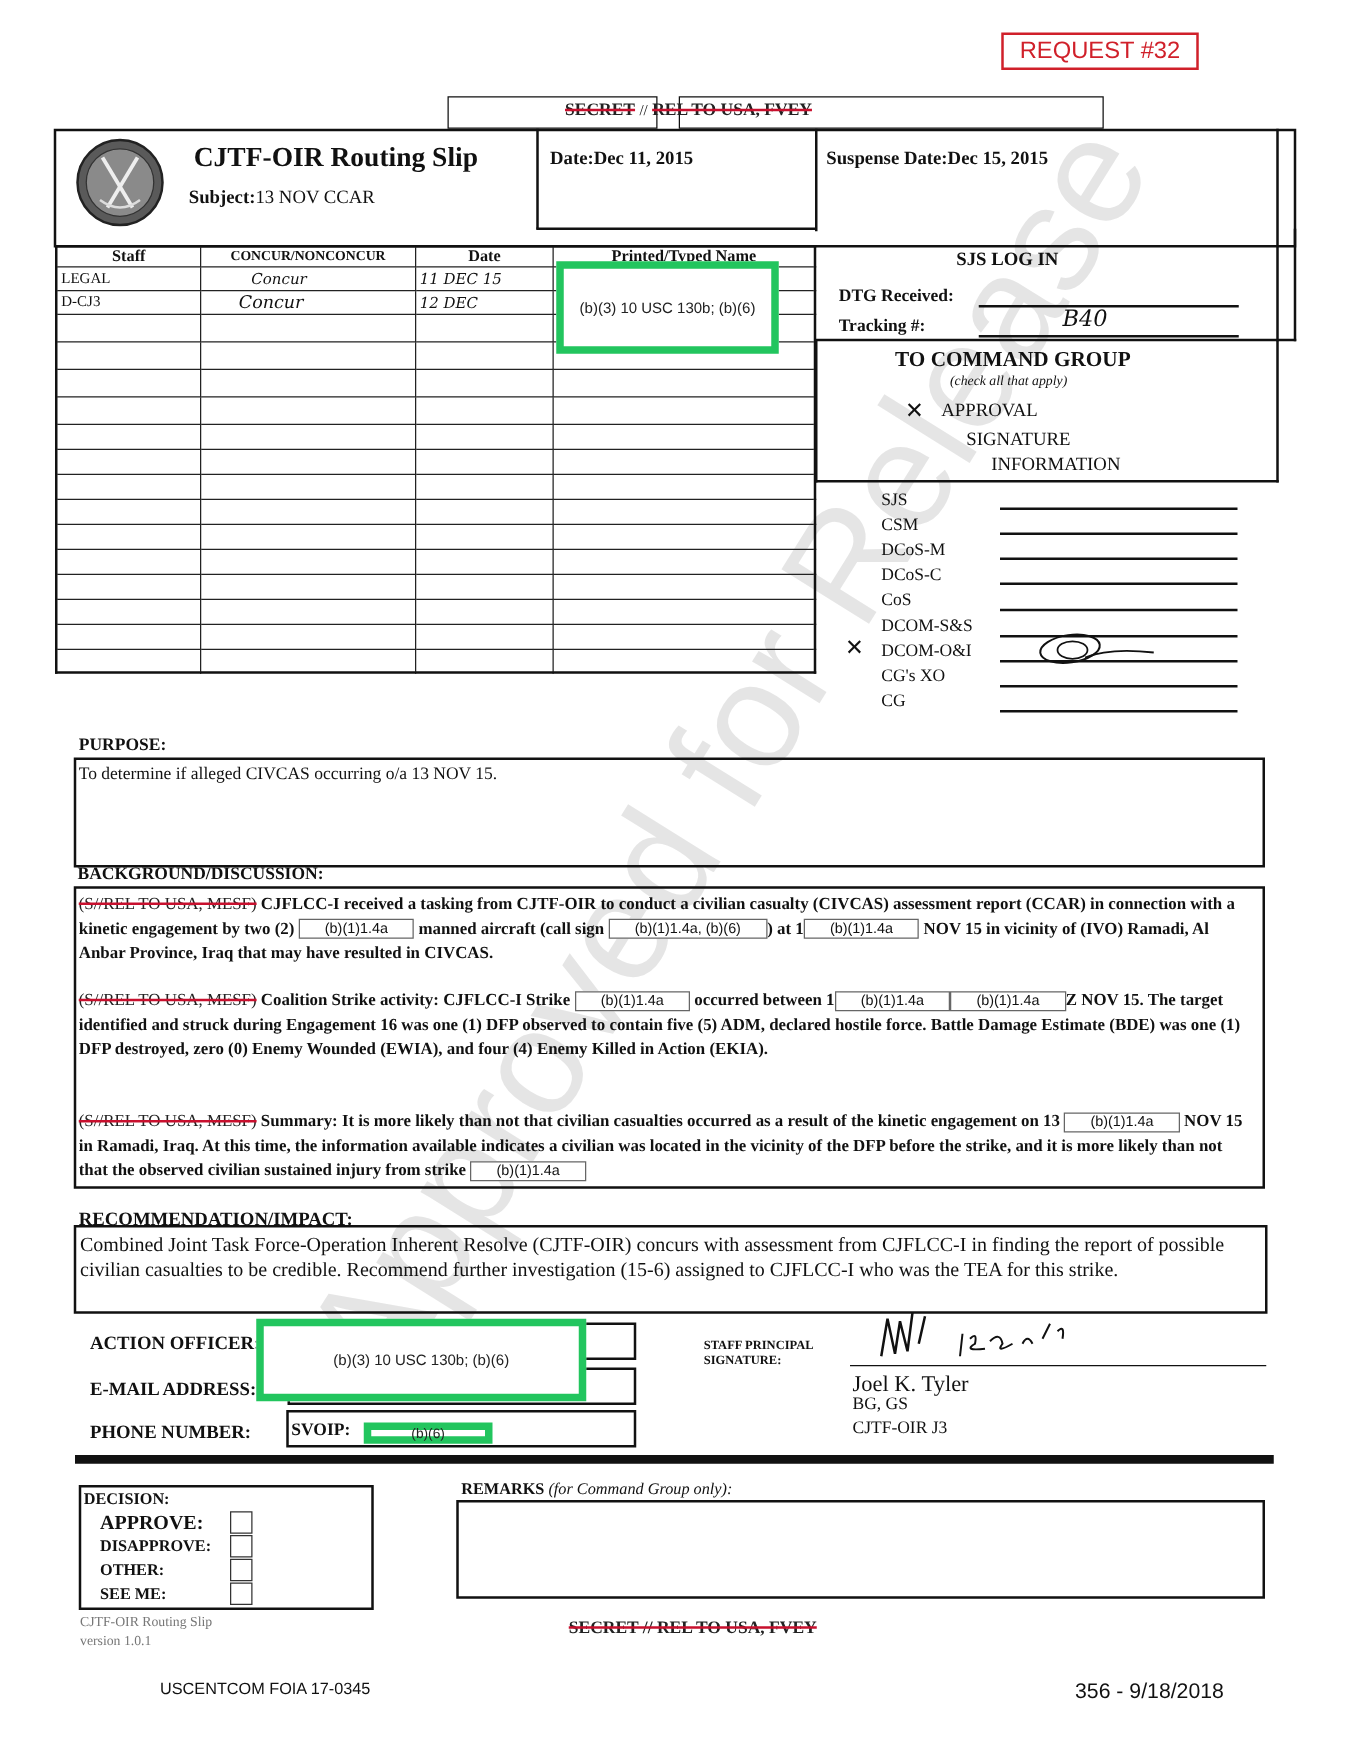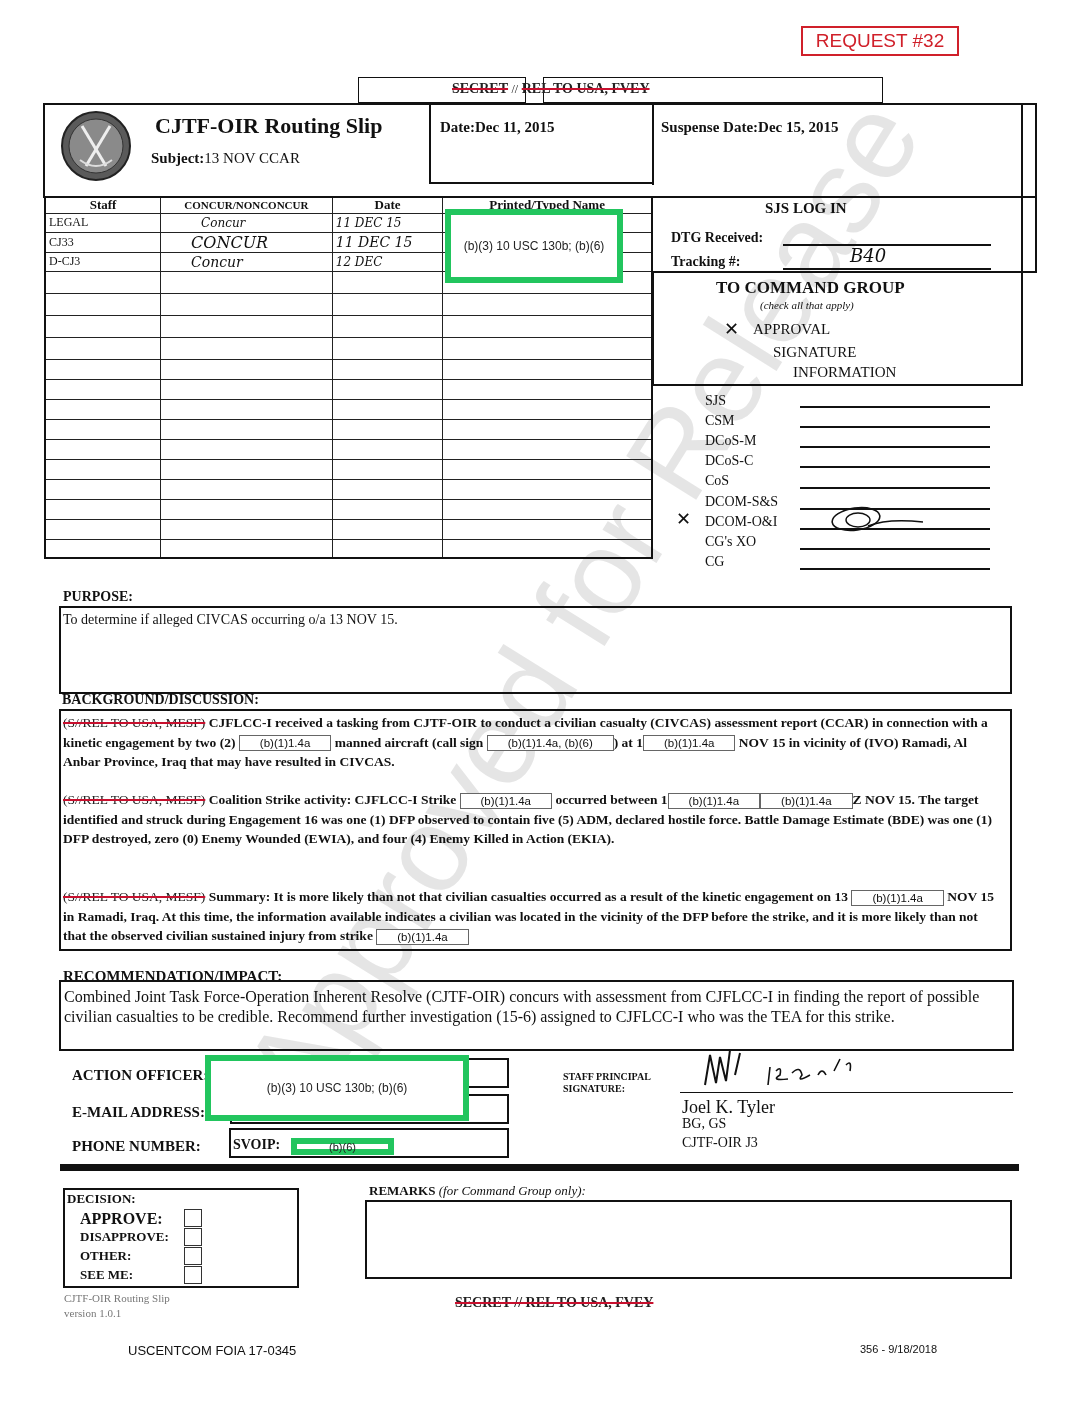--- a/index.html
+++ b/index.html
@@ -77,26 +77,20 @@
     <td class="bold" style="text-align:center;font-size:13px;height:16px;line-height:12px;">Date</td>
     <td class="bold" style="text-align:center;font-size:13px;height:16px;line-height:12px;">Printed/Typed Name</td>
   </tr>
   <tr>
     <td>LEGAL</td>
     <td class="hand" style="padding-left:40px;">Concur</td>
     <td class="hand">11 DEC 15</td>
     <td></td>
   </tr>
   <tr>
-    <td>CJ33</td>
-    <td class="hand" style="padding-left:30px;font-size:16px;">CONCUR</td>
-    <td class="hand" style="font-size:14px;">11 DEC 15</td>
-    <td></td>
-  </tr>
-  <tr>
     <td>D-CJ3</td>
     <td class="hand" style="padding-left:30px;font-size:14px;">Concur</td>
     <td class="hand">12 DEC</td>
     <td></td>
   </tr>
   <tr>
         <td style="height:22px"></td>
         <td></td>
         <td></td>
         <td></td>
@@ -296,13 +290,13 @@
 <div class="box" style="left:365px;top:1200px;width:647px;height:79px;"></div>
 
 <div class="abs" style="left:64px;top:1291px;font-size:11px;color:#777;line-height:15px;">
   <div>CJTF-OIR Routing Slip</div>
   <div>version 1.0.1</div>
 </div>
 
 <div class="abs strike" style="left:455px;top:1295px;font-size:14px;">SECRET // REL TO USA, FVEY</div>
 
 <div class="abs" style="left:128px;top:1343px;font-family:'Liberation Sans',sans-serif;font-size:13px;">USCENTCOM FOIA 17-0345</div>
-<div class="abs" style="left:860px;top:1343px;font-family:'Liberation Sans',sans-serif;font-size:11px;">356 - 9/18/2018</div>
+<div class="abs" style="left:860px;top:1343px;font-family:'Liberation Sans',sans-serif;font-size:17px;">356 - 9/18/2018</div>
 
 </body></html>

